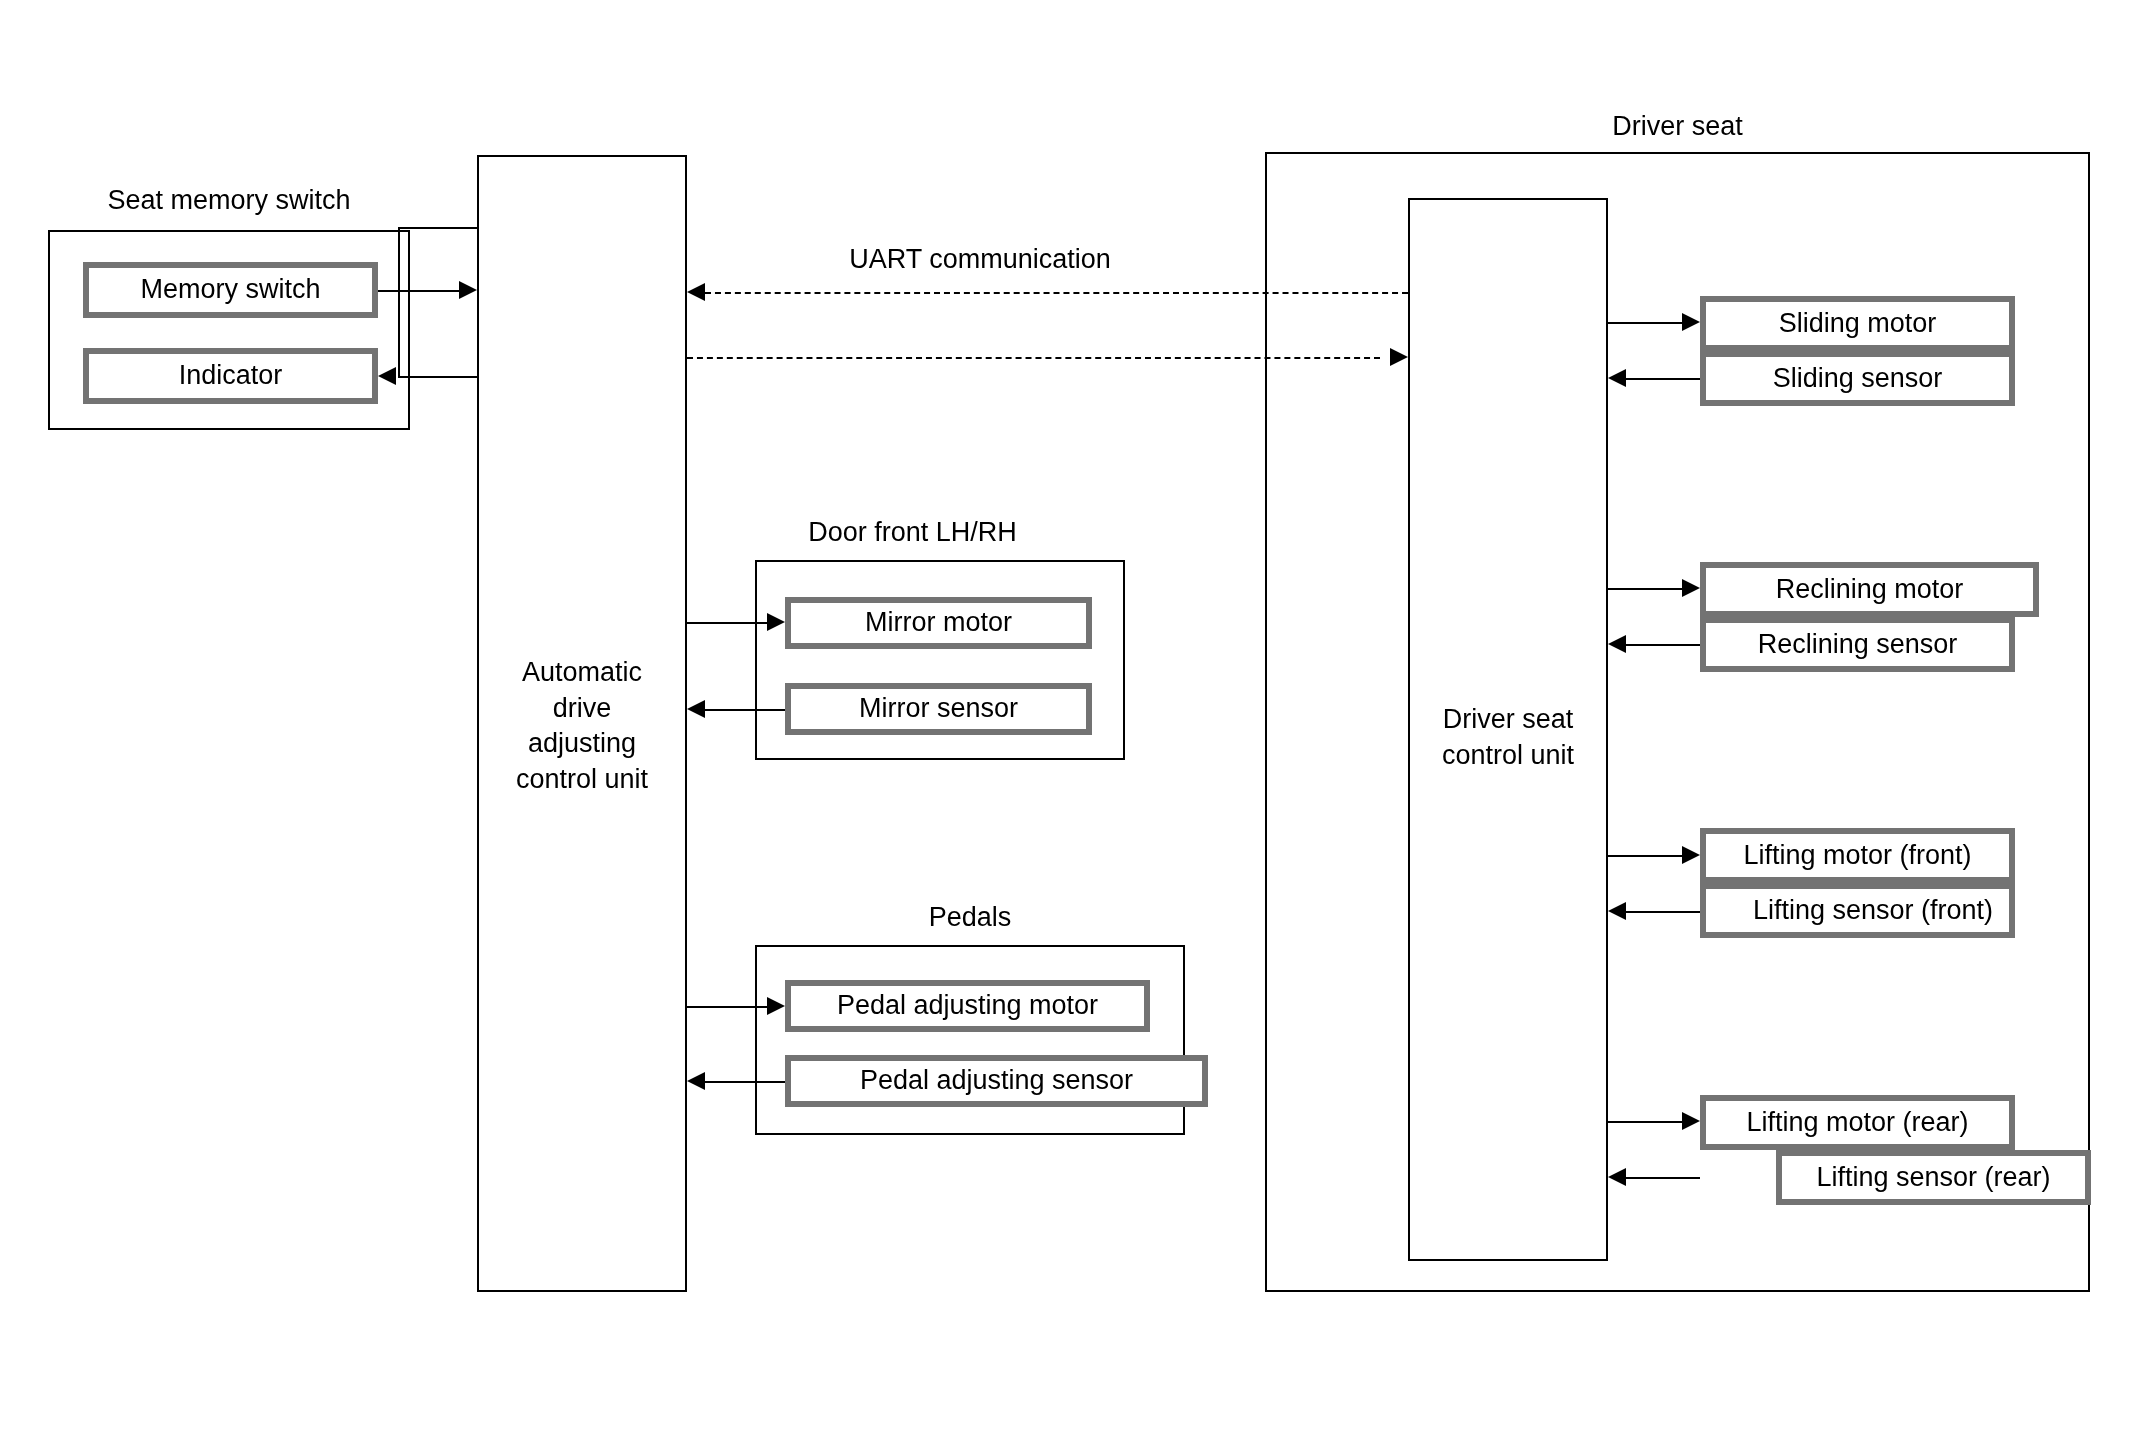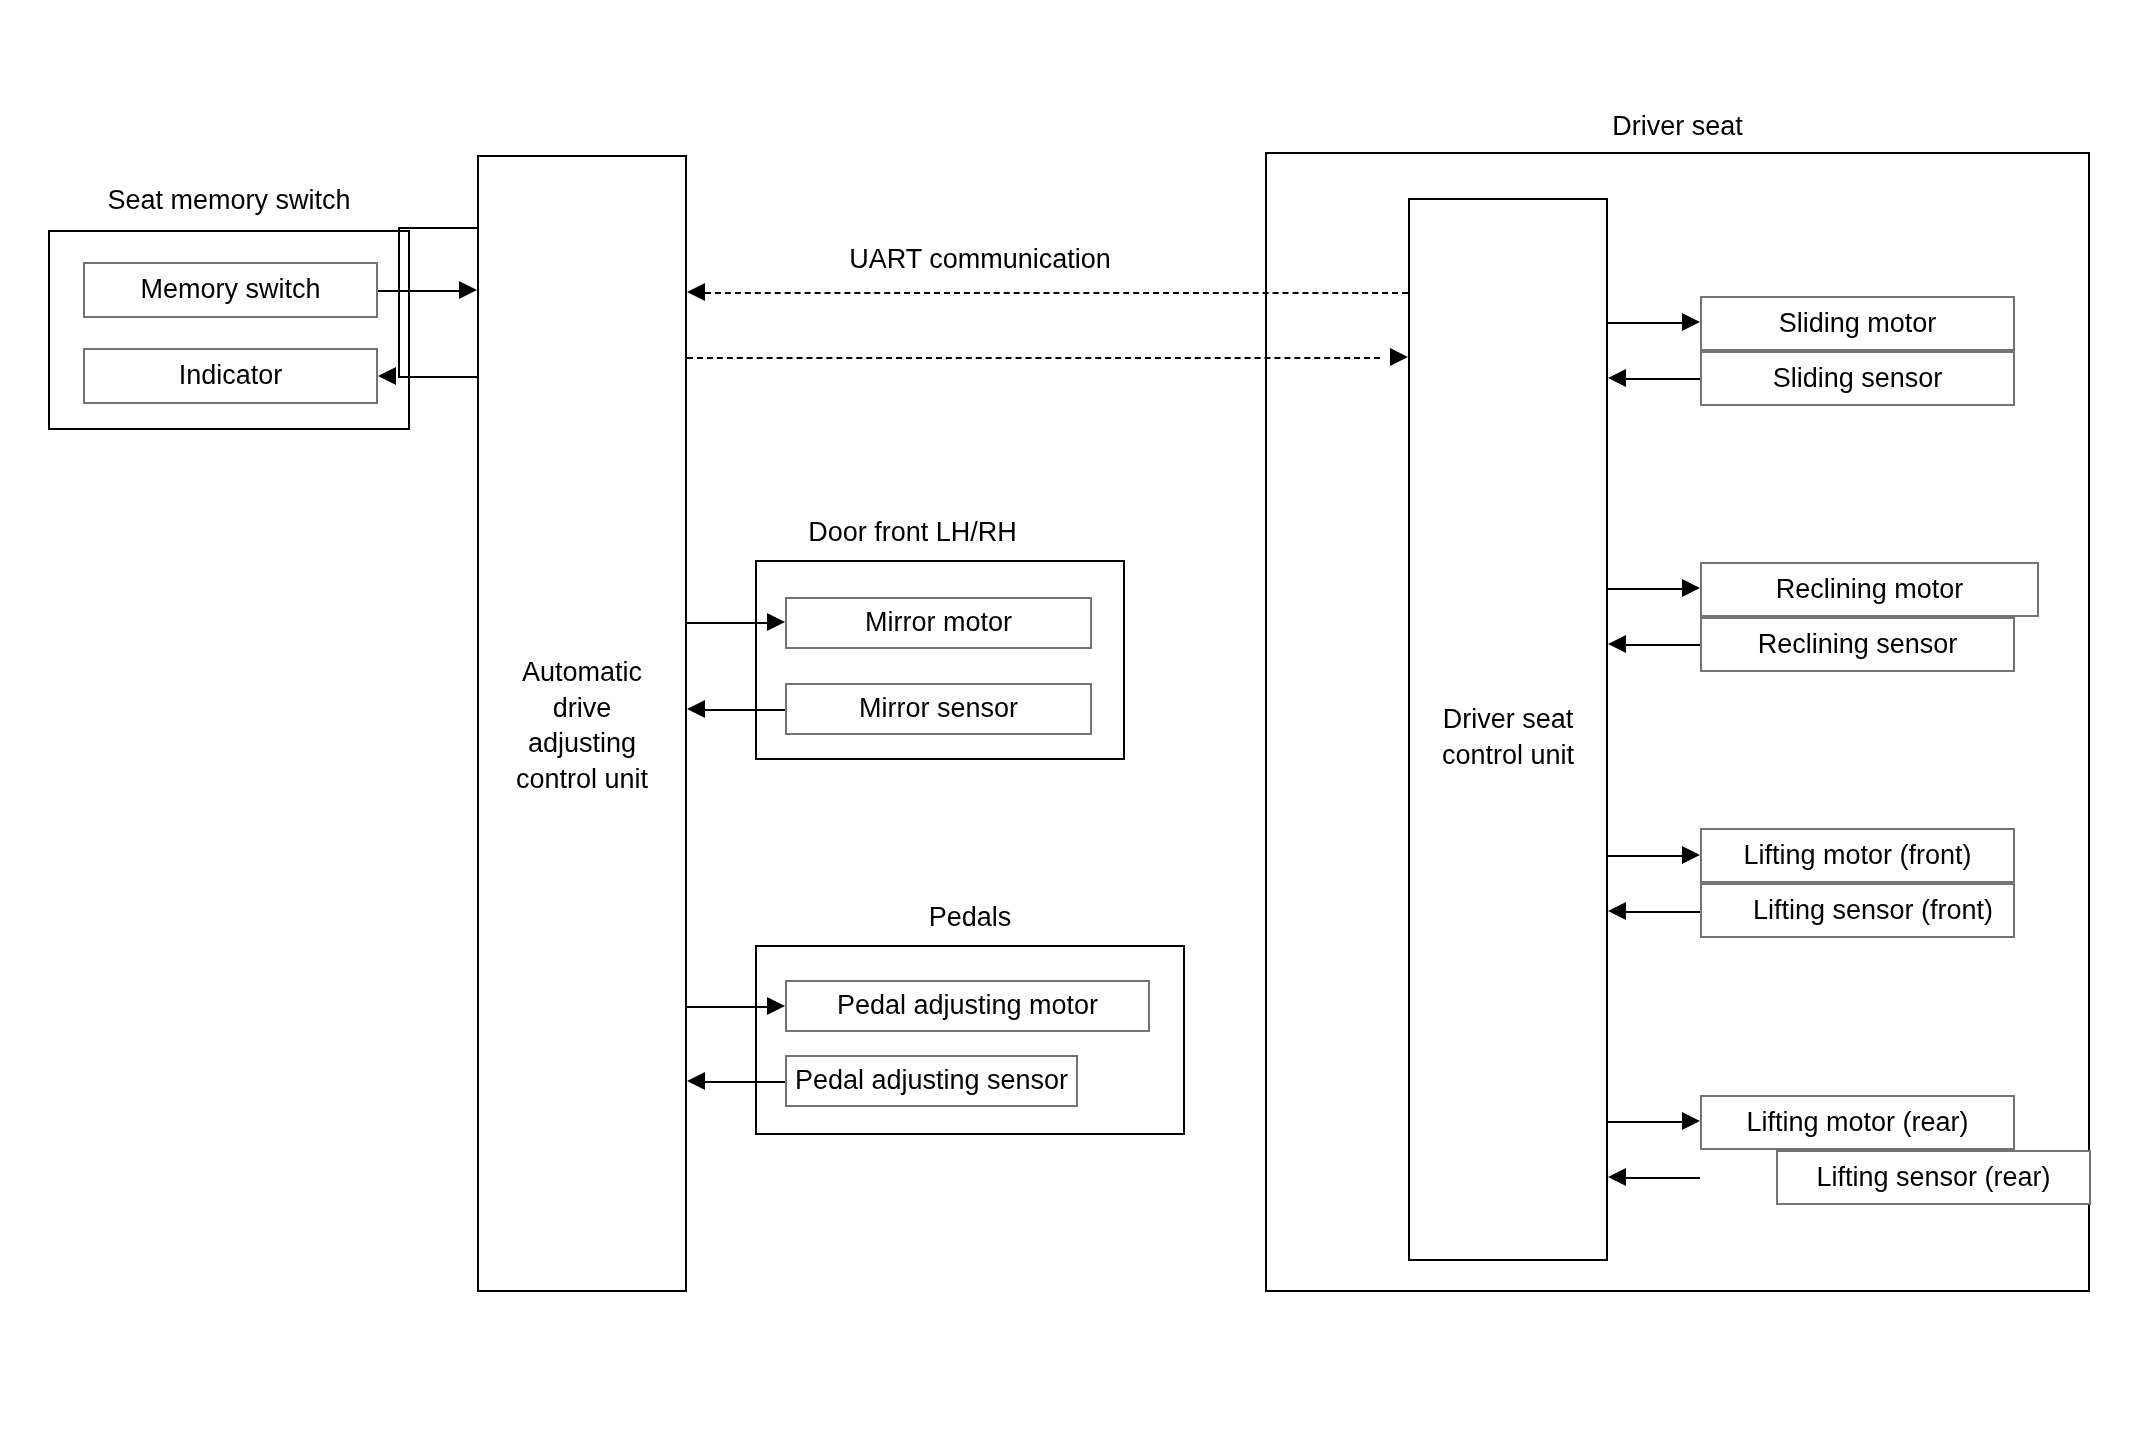--- a/index.html
+++ b/index.html
@@ -27,21 +27,21 @@
   .grouplabel {
     position: absolute;
     font-size: 27px;
     line-height: 1.1;
     white-space: nowrap;
     text-align: center;
   }
   .leafbox {
     position: absolute;
     box-sizing: border-box;
-    border: 2px solid #737373;
+    border: 6px solid #737373;
     display: flex;
     align-items: center;
     justify-content: center;
     font-size: 27px;
     line-height: 1.15;
     text-align: center;
     background: #ffffff;
   }
   .cu-label {
     position: absolute;
@@ -132,21 +132,21 @@
 
   <div class="hline" style="left:705px; top:709px; width:80px;"></div>
   <div class="arrow left" style="left:687px; top:700px;"></div>
 
   <div class="grouplabel" style="left:755px; top:903px; width:430px;">Pedals</div>
 
   <div class="box" style="left:755px; top:945px; width:430px; height:190px;"></div>
 
   <div class="leafbox" style="left:785px; top:980px; width:365px; height:52px;">Pedal adjusting motor</div>
 
-  <div class="leafbox" style="left:785px; top:1055px; width:293px; height:52px;">Pedal adjusting sensor</div>
+  <div class="leafbox" style="left:785px; top:1055px; width:423px; height:52px;">Pedal adjusting sensor</div>
 
   <div class="hline" style="left:687px; top:1006px; width:80px;"></div>
   <div class="arrow right" style="left:767px; top:997px;"></div>
 
   <div class="hline" style="left:705px; top:1081px; width:80px;"></div>
   <div class="arrow left" style="left:687px; top:1072px;"></div>
 
   <div class="grouplabel" style="left:1265px; top:112px; width:825px;">Driver seat</div>
 
   <div class="box" style="left:1265px; top:152px; width:825px; height:1140px;"></div>

